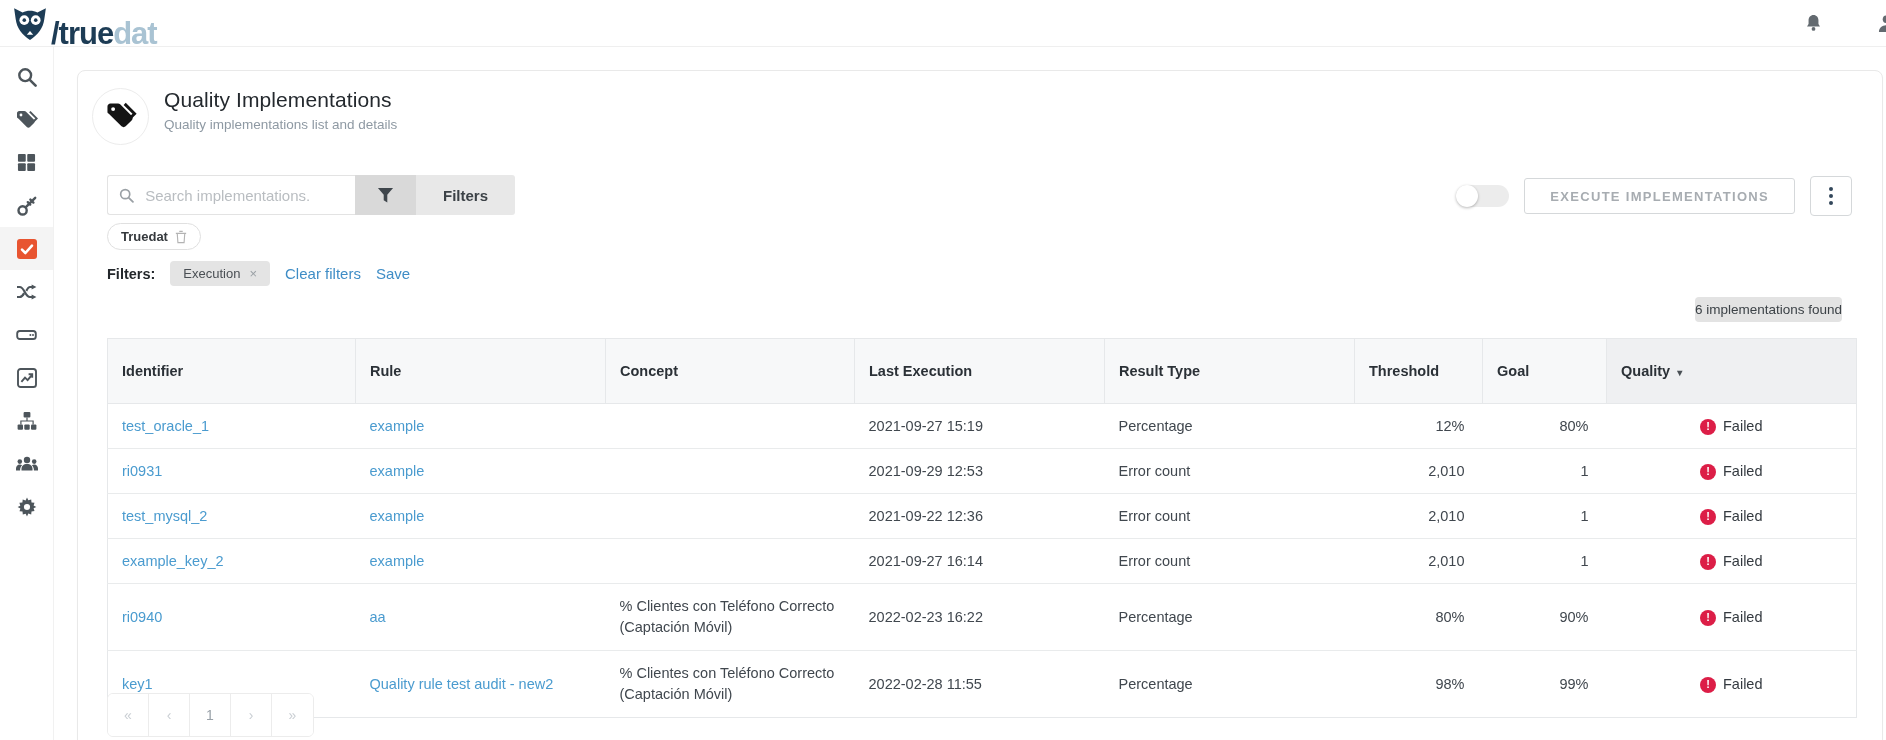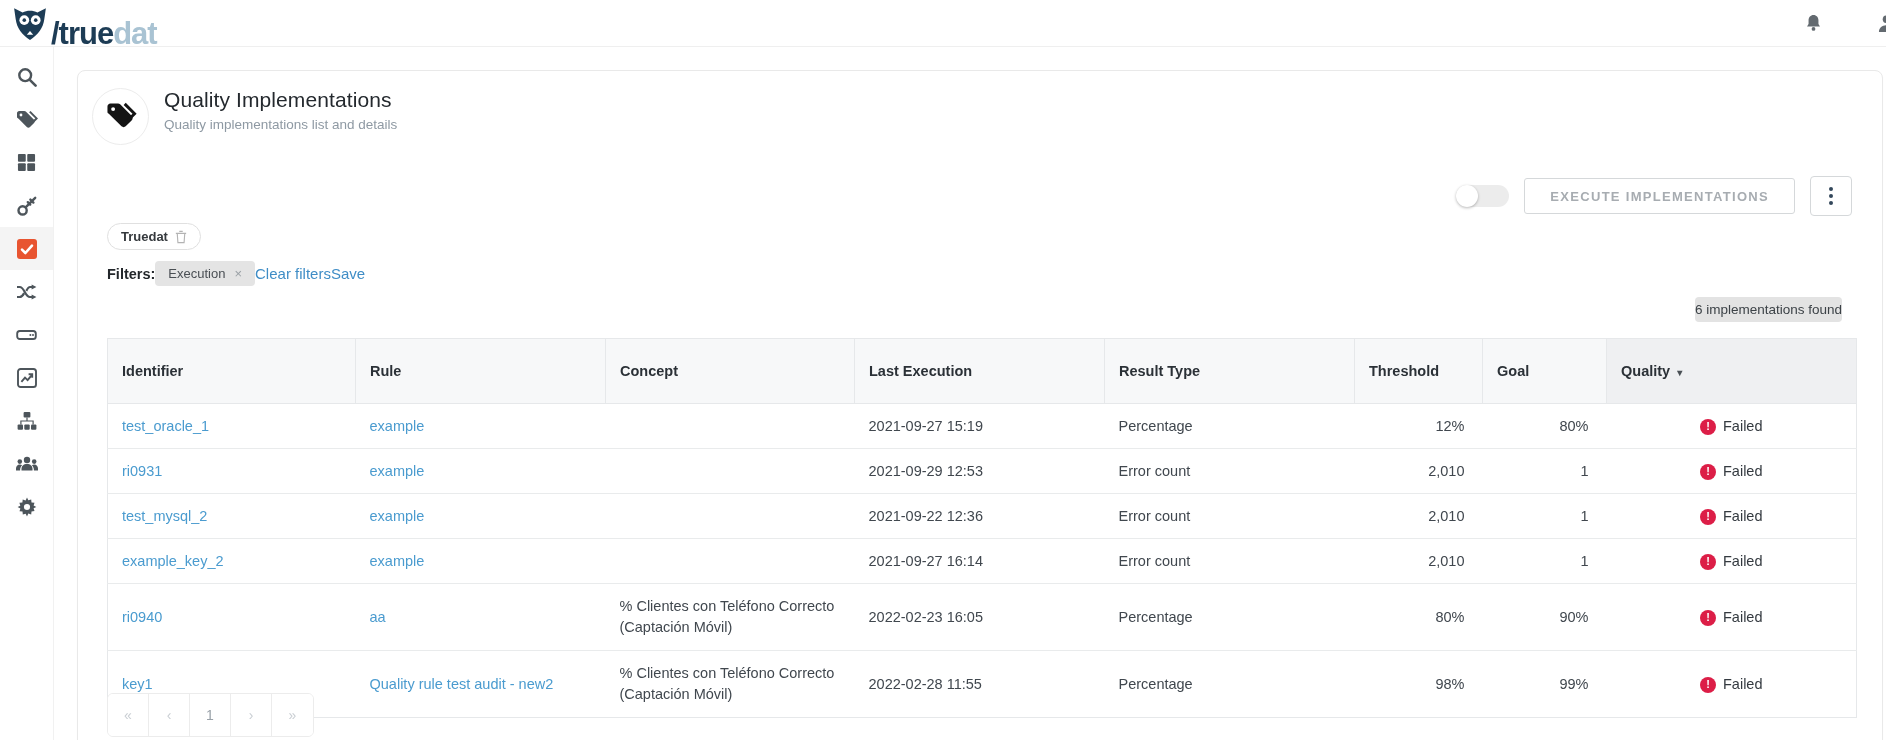--- a/index.html
+++ b/index.html
@@ -81,21 +81,21 @@
   }
   .kebab-btn i { width:4px; height:4px; border-radius:50%; background:#33475b; }
 
   .scope-chip {
     position:absolute; left:29px; top:152px; height:27px;
     border:1px solid #e0e0e0; border-radius:14px; background:#fff;
     display:inline-flex; align-items:center; gap:7px; padding:0 13px;
     font-size:13px; font-weight:bold; color:#35393d; cursor:pointer;
   }
 
-  .filters-row { position:absolute; left:29px; top:190px; display:flex; align-items:center; }
+  .filters-row { position:absolute; left:29px; top:190px; display:flex; align-items:center; gap:15px; }
   .filters-label { font-size:14.5px; font-weight:bold; color:#23272b; }
   .filter-chip {
     background:#e4e4e4; border-radius:4px; padding:5px 13px;
     font-size:13px; color:#4a4f54; display:inline-flex; align-items:center; gap:9px;
   }
   .filter-chip .x { color:#9aa0a5; font-size:13px; cursor:pointer; }
   .txt-link { color:#3f8dc6; font-size:15px; text-decoration:none; cursor:pointer; }
 
   .count-badge {
     position:absolute; right:40px; top:226px;
@@ -267,20 +267,35 @@
         <circle cx="6.6" cy="6.6" r="1.6" fill="#fff"></circle>
         <path d="M16 2.3 l8 8 -6.6 6.6" stroke="#141414" stroke-width="2.4" fill="none"></path>
       </svg>
     </div>
     <div>
       <h1 class="page-title">Quality Implementations</h1>
       <div class="page-subtitle">Quality implementations list and details</div>
     </div>
   </div>
 
+  <div class="search-group">
+    <div class="searchbox">
+      <svg width="17" height="17" viewBox="0 0 20 20">
+        <circle cx="8.2" cy="8.2" r="6" fill="none" stroke="#9aa0a5" stroke-width="2.2"></circle>
+        <line x1="13" y1="13" x2="18.4" y2="18.4" stroke="#9aa0a5" stroke-width="2.4" stroke-linecap="round"></line>
+      </svg>
+      <input type="text" placeholder="Search implementations." style="">
+    </div>
+    <button class="funnel-btn">
+      <svg width="17" height="17" viewBox="0 0 18 18">
+        <path d="M1 1 h16 l-6.1 7.3 V16.4 l-3.8-2.3 V8.3 Z" fill="#3f464c"></path>
+      </svg>
+    </button>
+    <button class="filters-btn">Filters</button>
+  </div>
 
   <div class="toolbar-right">
     <div class="toggle">
         <div class="knob"></div>
       </div>
     <button class="execute-btn">EXECUTE IMPLEMENTATIONS</button>
     <button class="kebab-btn">
       <i></i>
         <i></i>
         <i></i>
@@ -380,21 +395,21 @@
             <td class="num">1</td>
             <td class="qual"><span class="quality-badge">
                 <span class="fail-icon">!</span>
                 <span>Failed</span>
               </span></td>
           </tr>
           <tr>
             <td><a class="cell-link">ri0940</a></td>
             <td><a class="cell-link">aa</a></td>
             <td class="concept">% Clientes con Teléfono Correcto (Captación Móvil)</td>
-            <td>2022-02-23 16:05</td>
+            <td>2022-02-23 16:22</td>
             <td>Percentage</td>
             <td class="num">80%</td>
             <td class="num">90%</td>
             <td class="qual"><span class="quality-badge">
                 <span class="fail-icon">!</span>
                 <span>Failed</span>
               </span></td>
           </tr>
           <tr>
             <td><a class="cell-link">key1</a></td>

